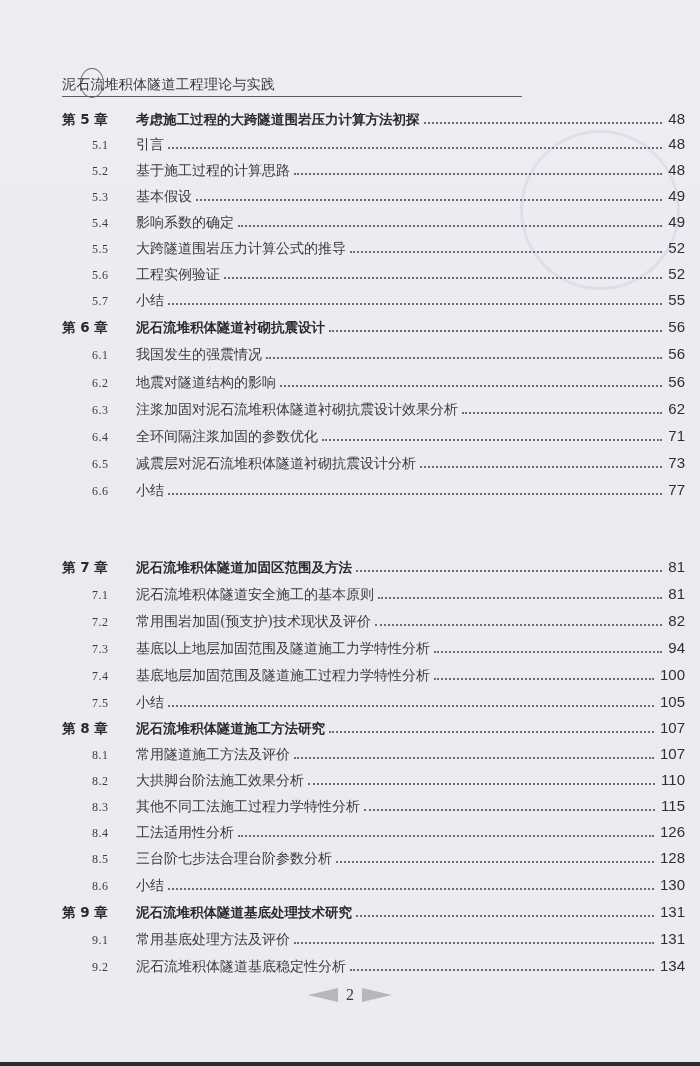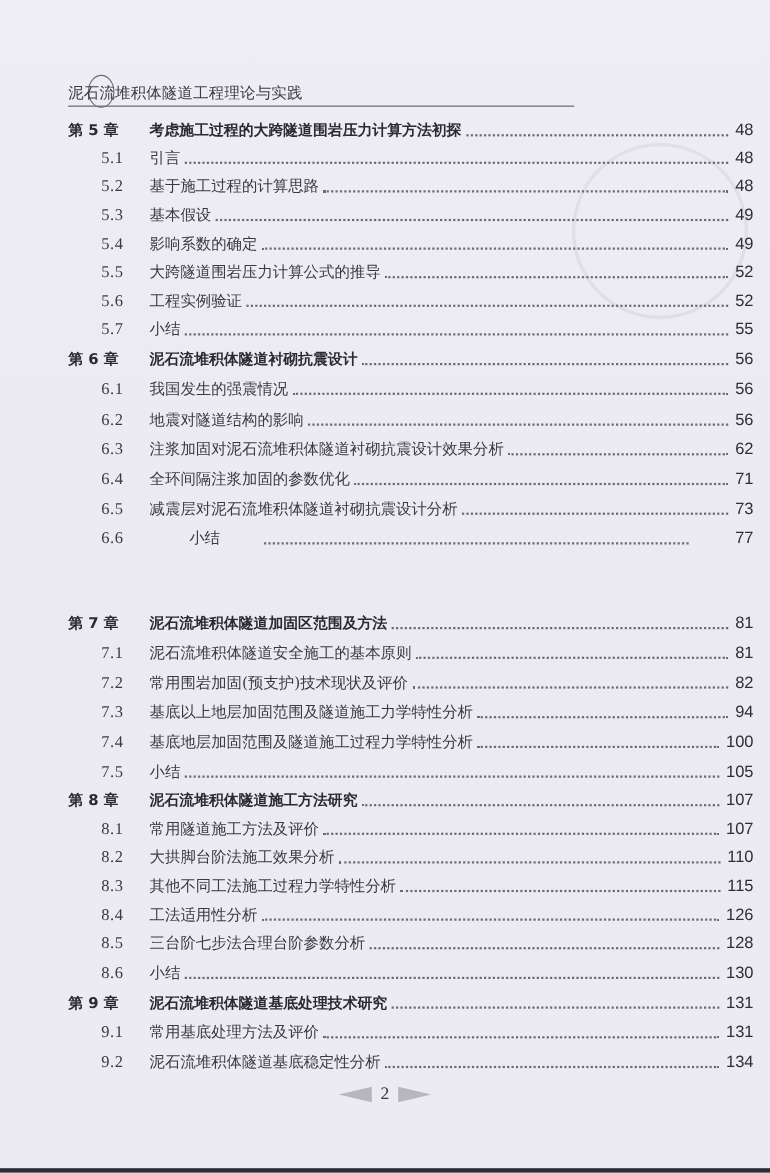--- a/index.html
+++ b/index.html
@@ -83,21 +83,21 @@
       display: inline-block;
       flex: 0 0 auto;
     }
     .toc-row.chapter .num {
       width: 74px;
     }
     .toc-row.section .num {
       width: 44px;
       margin-left: 30px;
       font-family: "Liberation Serif", serif;
-      font-size: 15px;
+      font-size: 12px;
       letter-spacing: 0.5px;
     }
     .toc-row .label {
       flex: 0 0 auto;
       padding-right: 4px;
     }
     .toc-row .leader {
       flex: 1 1 auto;
       border-bottom: 2px dotted #6a6a72;
       margin-bottom: 6px;
@@ -261,21 +261,21 @@
         <span class="label">全环间隔注浆加固的参数优化</span>
         <span class="leader"></span>
         <span class="page">71</span>
       </div>
       <div class="toc-row section" style="top: 452px;">
         <span class="num">6.5</span>
         <span class="label">减震层对泥石流堆积体隧道衬砌抗震设计分析</span>
         <span class="leader"></span>
         <span class="page">73</span>
       </div>
-      <div class="toc-row section" style="top: 479px; gap: 36px;">
+      <div class="toc-row section" style="top: 479px;">
         <span class="num">6.6</span>
         <span class="label">小结</span>
         <span class="leader"></span>
         <span class="page">77</span>
       </div>
       <div class="toc-row chapter" style="top: 556px;">
         <span class="num">第 7 章</span>
         <span class="label">泥石流堆积体隧道加固区范围及方法</span>
         <span class="leader"></span>
         <span class="page">81</span>

